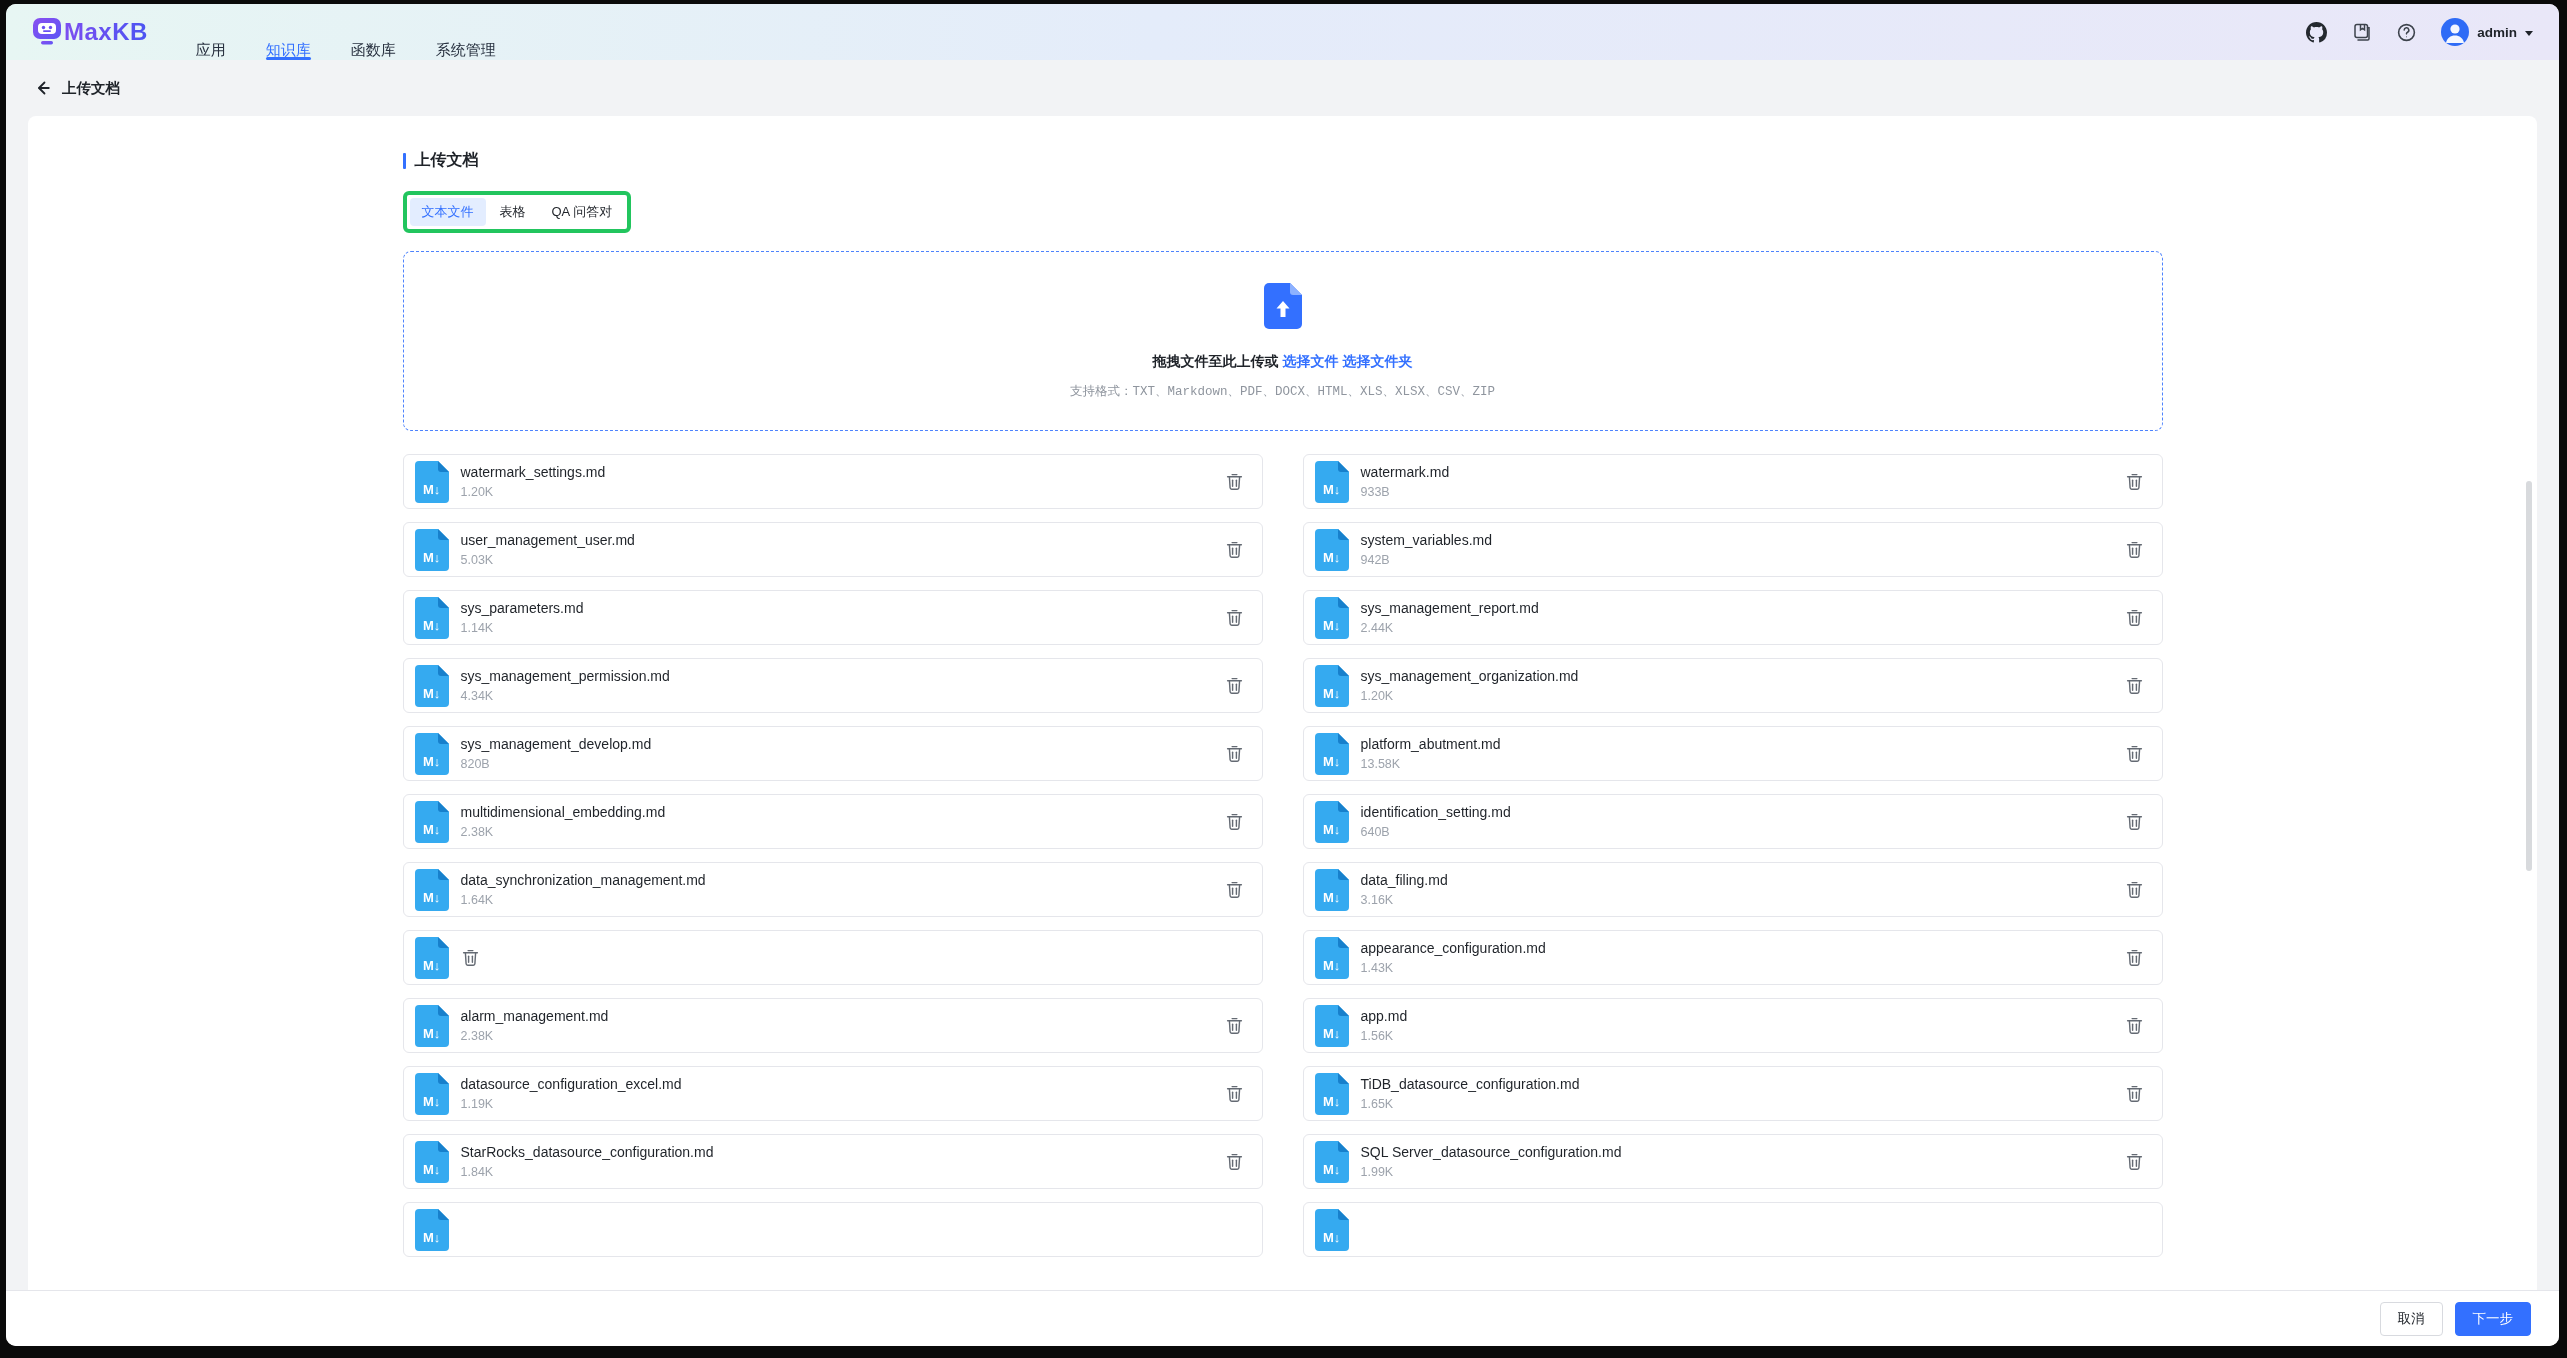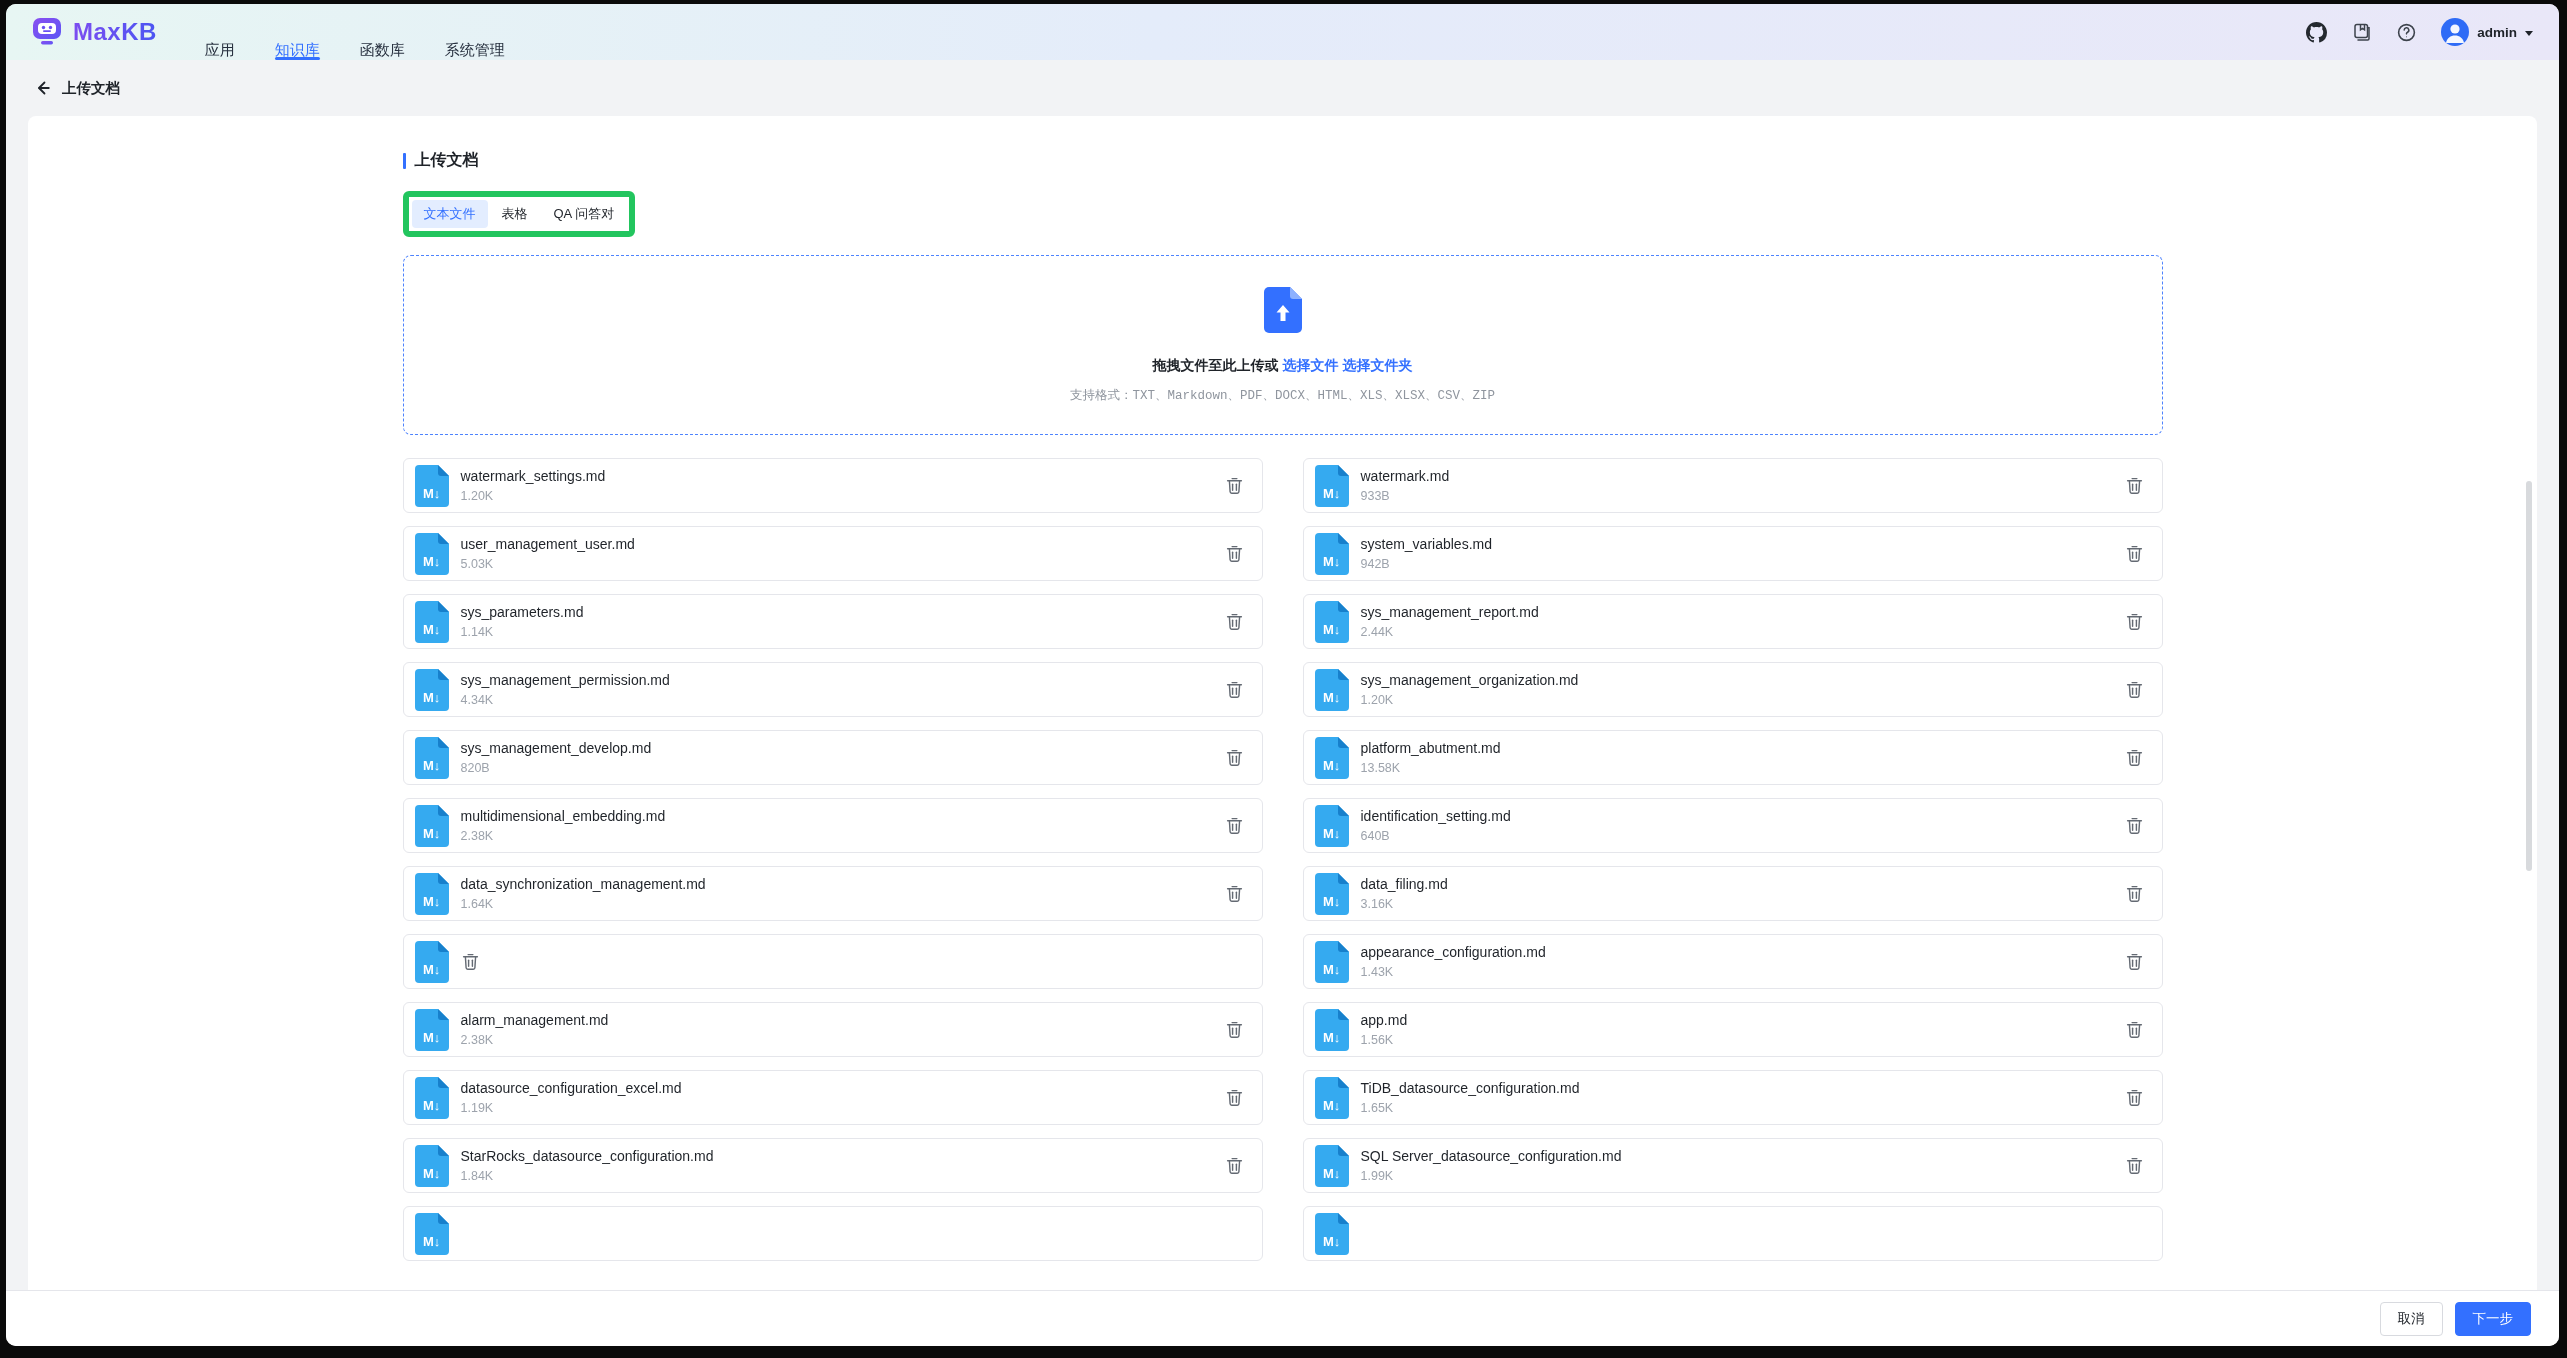--- a/index.html
+++ b/index.html
@@ -14,21 +14,21 @@
     position:absolute; left:6px; top:4px; right:8px; bottom:12px;
     background:#f2f3f5; border-radius:10px; overflow:hidden;
     display:flex; flex-direction:column;
   }
   
   .navbar {
     height:56px; flex:0 0 56px;
     background:linear-gradient(90deg,#e7f6f3 0%,#e4ecfa 45%,#e9e7f8 100%);
     display:flex; align-items:stretch; padding:0 26px;
   }
-  .logo { display:flex; align-items:center; gap:9px; margin-right:48px; }
+  .logo { display:flex; align-items:center; gap:0; margin-right:48px; }
   .logo-text {
     font-size:24px; font-weight:800; letter-spacing:.5px;
     background:linear-gradient(90deg,#7c4df0,#4b55f2);
     -webkit-background-clip:text; background-clip:text; color:transparent;
   }
   .nav-items { display:flex; align-items:flex-end; gap:40px; }
   .nav-item {
     position:relative; display:flex; align-items:center;
     font-size:15px; font-weight:500; color:#27303f; cursor:pointer;
   }
@@ -61,21 +61,21 @@
     flex:1 1 auto; margin:0 22px; background:#fff;
     border-radius:8px 8px 0 0; overflow:hidden; position:relative;
   }
   .content-col { width:1760px; margin:0 auto; padding-top:34px; }
   .section-title { display:flex; align-items:center; gap:9px; }
   .title-bar { width:3px; height:16px; background:#3370ff; border-radius:1px; }
   .section-title-text { font-size:16px; font-weight:700; }
   
   .tab-group {
     margin-top:20px; display:inline-flex; align-items:center;
-    border:6px solid #22c55e; border-radius:6px; padding:3px; gap:2px; background:#fff;
+    border:4px solid #22c55e; border-radius:6px; padding:3px; gap:2px; background:#fff;
   }
   .tab { font-size:13px; padding:5px 12px; border-radius:4px; color:#1f2329; cursor:pointer; white-space:nowrap; }
   .tab.active { background:#e3edff; color:#3370ff; }
   
   .notice {
     margin-top:18px; background:#d6e0fb; border-radius:6px;
     padding:9px 16px; display:flex; gap:10px; font-size:13.5px; line-height:25px;
   }
   .notice-ico { margin-top:5px; flex:0 0 auto; }
   

